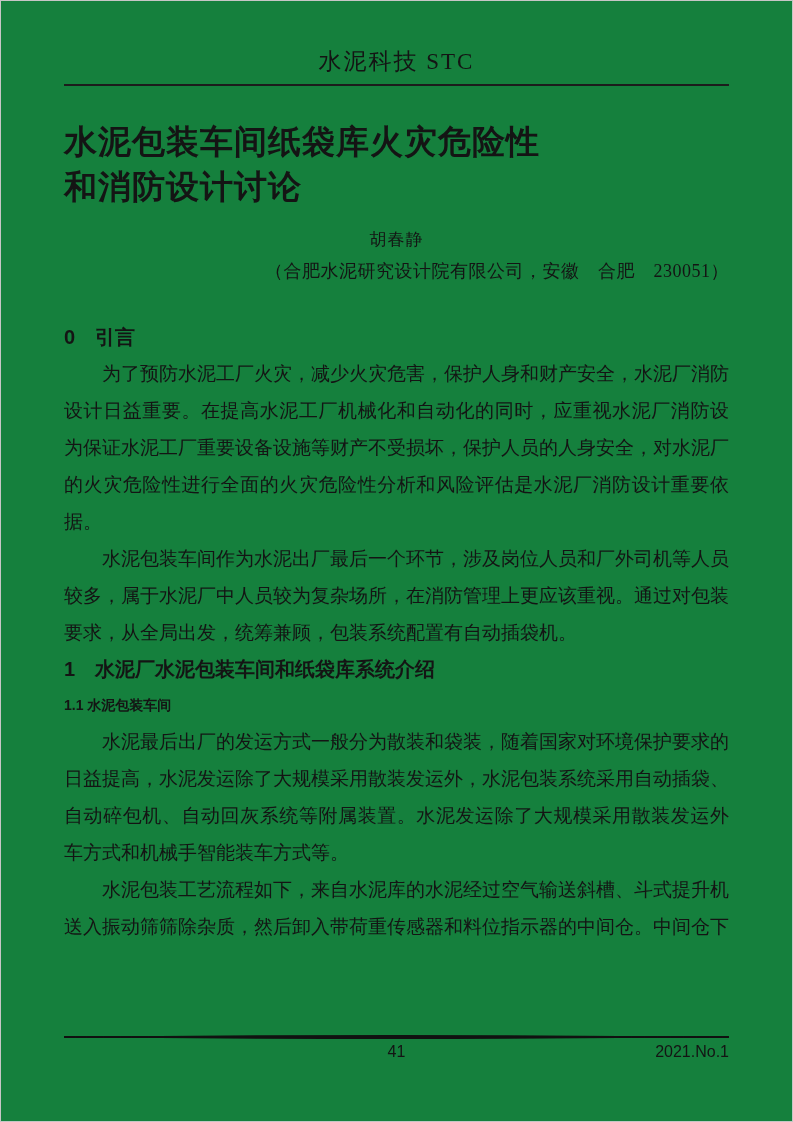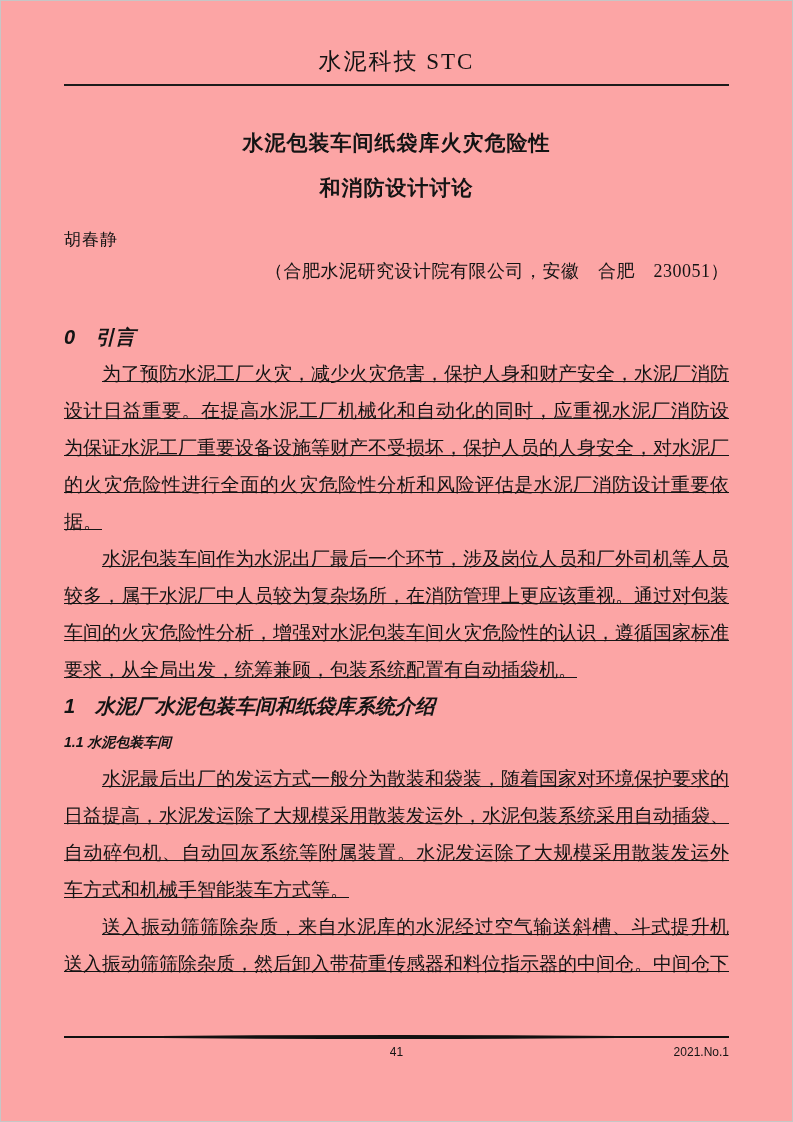--- a/index.html
+++ b/index.html
@@ -2,21 +2,21 @@
 <html lang="zh"><head>
 <meta charset="utf-8">
 <style>
   html, body { margin: 0; padding: 0; background: #ffffff; }
   .page {
     position: relative;
     width: 793px;
     height: 1122px;
     box-sizing: border-box;
     padding: 0 63px;
-    background: #fca5a5;
+    background: #15803d;
     border: 1px solid #c6c6c6;
     color: #141414;
     font-family: "Liberation Serif", serif;
     overflow: hidden;
   }
 
   
   .journal-name {
     margin-top: 46px;
     text-align: center;
@@ -27,55 +27,55 @@
   }
   .header-rule {
     margin-top: 7px;
     height: 2px;
     background: #1c1c1c;
   }
 
   
   .title-block { margin-top: 34px; }
   .title-line {
-    text-align: center;
-    font-family: Liberation Sans, sans-serif;
+    text-align: left;
+    font-family: Liberation Serif, serif;
     font-weight: bold;
-    font-size: 21px;
+    font-size: 33px;
     line-height: 45px;
     letter-spacing: 1px;
   }
 
   
   .author {
     margin-top: 18px;
+    text-align: center;
     font-size: 17px;
     line-height: 24px;
     letter-spacing: 1px;
   }
   .affiliation {
     margin-top: 6px;
     text-align: right;
     font-size: 18px;
     line-height: 26px;
     letter-spacing: 0.5px;
   }
 
   
   .content { margin-top: 35px; }
   .sec-h1, .sec-h2 {
     font-family: "Liberation Sans", sans-serif;
     font-weight: bold;
     margin: 0;
     line-height: 36px;
-    font-style: italic;
   }
   .sec-h1 { font-size: 20px; }
   .sec-h2 { font-size: 14px; }
-  .para { margin: 0; text-decoration: underline; }
+  .para { margin: 0; }
   .line {
     font-size: 19px;
     line-height: 37px;
     height: 37px;
     text-align: justify;
     text-align-last: justify;
     overflow: hidden;
   }
   .line.first { text-indent: 2em; }
   .line.last { text-align-last: left; }
@@ -89,21 +89,21 @@
   }
   .footer-rule { position: relative; height: 8px; }
   .footer-rule .thin {
     position: absolute; left: 0; right: 0; top: 3px; height: 2px; background: #111;
   }
   .footer-rule svg { position: absolute; left: 0; top: 0; display: block; }
   .footer-row {
     position: relative;
     margin-top: 3px;
     font-family: "Liberation Sans", sans-serif;
-    font-size: 12px;
+    font-size: 16px;
     line-height: 16px;
     text-align: center;
   }
   .issue { position: absolute; right: 0; top: 0; }
 </style>
 </head>
 <body>
 
 <div class="page">
 
@@ -125,33 +125,32 @@
       <div class="para">
         <div class="line first">为了预防水泥工厂火灾，减少火灾危害，保护人身和财产安全，水泥厂消防</div>
         <div class="line">设计日益重要。在提高水泥工厂机械化和自动化的同时，应重视水泥厂消防设计。</div>
         <div class="line">为保证水泥工厂重要设备设施等财产不受损坏，保护人员的人身安全，对水泥厂</div>
         <div class="line">的火灾危险性进行全面的火灾危险性分析和风险评估是水泥厂消防设计重要依</div>
         <div class="line last">据。</div>
       </div>
       <div class="para">
         <div class="line first">水泥包装车间作为水泥出厂最后一个环节，涉及岗位人员和厂外司机等人员</div>
         <div class="line">较多，属于水泥厂中人员较为复杂场所，在消防管理上更应该重视。通过对包装</div>
-        <div class="line">车间的火灾危险性分析，增强对水泥包装车间火灾危险性的认识，遵循国家标准</div>
         <div class="line last">要求，从全局出发，统筹兼顾，包装系统配置有自动插袋机。</div>
       </div>
       <div class="sec-h1">1　水泥厂水泥包装车间和纸袋库系统介绍</div>
       <div class="sec-h2">1.1 水泥包装车间</div>
       <div class="para">
         <div class="line first">水泥最后出厂的发运方式一般分为散装和袋装，随着国家对环境保护要求的</div>
         <div class="line">日益提高，水泥发运除了大规模采用散装发运外，水泥包装系统采用自动插袋、</div>
         <div class="line">自动碎包机、自动回灰系统等附属装置。水泥发运除了大规模采用散装发运外</div>
         <div class="line last">车方式和机械手智能装车方式等。</div>
       </div>
       <div class="para">
-        <div class="line first">送入振动筛筛除杂质，来自水泥库的水泥经过空气输送斜槽、斗式提升机</div>
+        <div class="line first">水泥包装工艺流程如下，来自水泥库的水泥经过空气输送斜槽、斗式提升机</div>
         <div class="line">送入振动筛筛除杂质，然后卸入带荷重传感器和料位指示器的中间仓。中间仓下</div>
       </div>
     </div>
 
   <div class="footer">
     <div class="footer-rule">
       <div class="thin"></div>
       <svg width="100%" height="8" viewBox="0 0 665 8" preserveAspectRatio="none" aria-hidden="true">
         <path d="M0,4 Q332,0 665,4 Q332,8 0,4 Z" fill="#111"></path>
       </svg>

